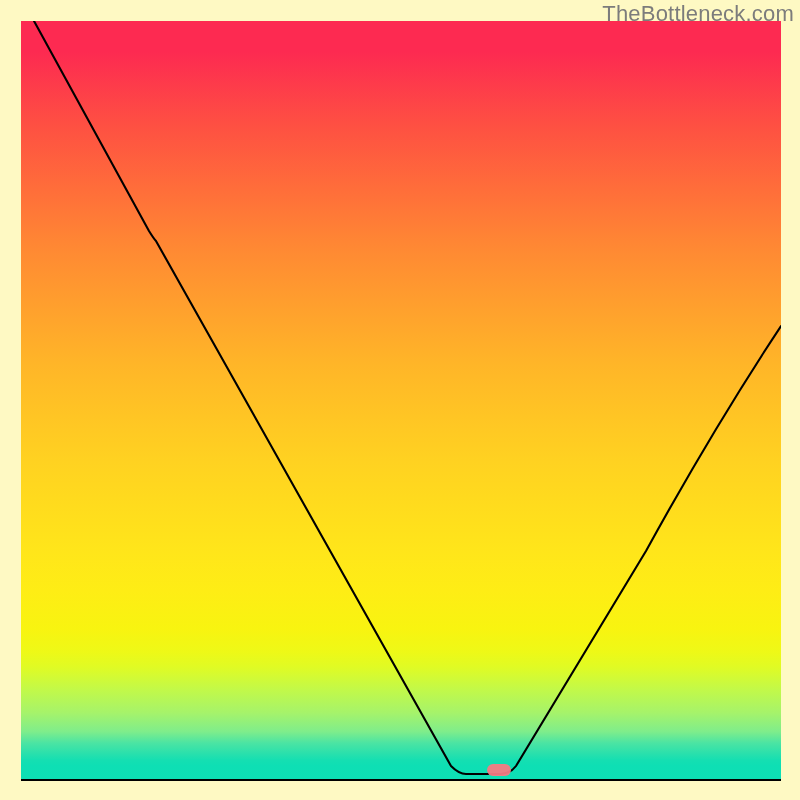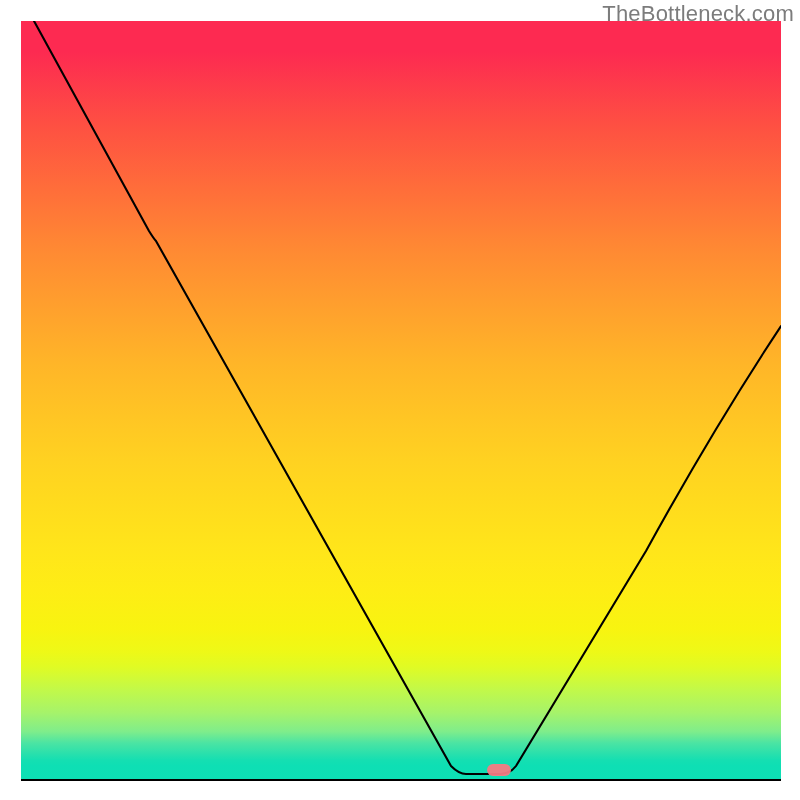--- a/index.html
+++ b/index.html
@@ -1,21 +1,21 @@
 <!DOCTYPE html>
 <html><head>
 <meta charset="utf-8">
 <style>
   * { margin: 0; padding: 0; box-sizing: border-box; }
   html, body { width: 800px; height: 800px; background: #000; overflow: hidden; }
   .wrap {
     position: relative;
     width: 800px;
     height: 800px;
-    background: #ffffff;
+    background: #fef9c3;
   }
   .plot-area {
     position: absolute;
     left: 21px;
     top: 21px;
     width: 760px;
     height: 760px;
     background: linear-gradient(
       to bottom,
       #fd2a51 0%,

